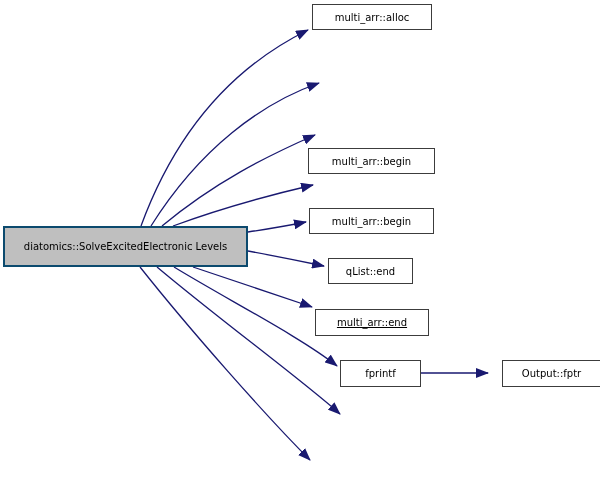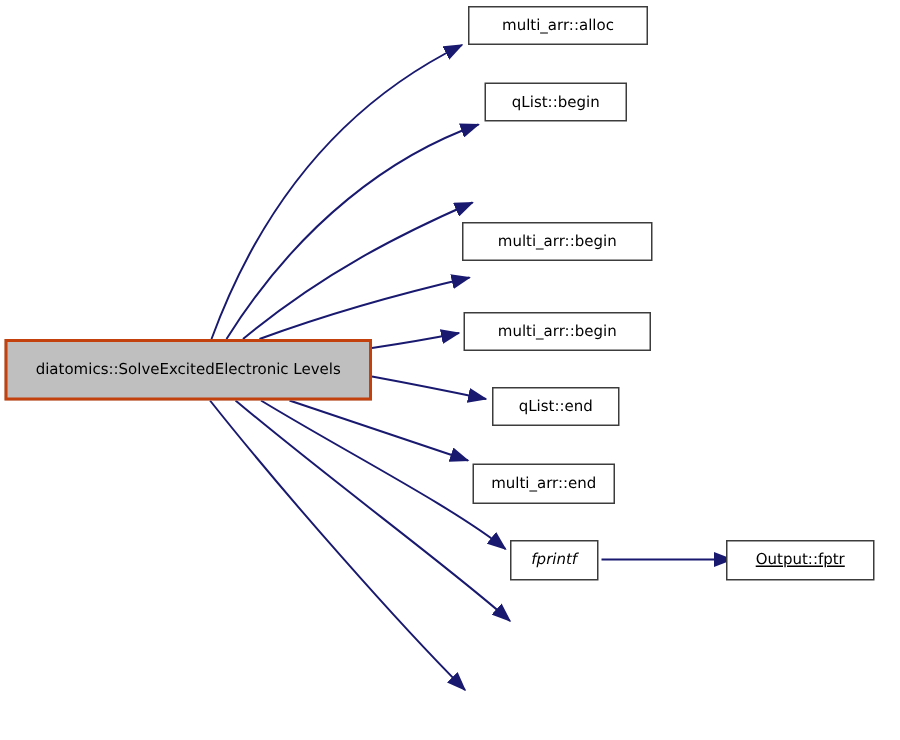--- a/index.html
+++ b/index.html
@@ -28,21 +28,21 @@
     border:1.4px solid var(--node-border);
     color:var(--text);
     display:flex;align-items:center;justify-content:center;
     font-size:10px;
     white-space:nowrap;
     cursor:pointer;
     z-index:2;
   }
   .node.highlight{
     background:var(--highlight-node-fill);
-    border:2px solid #c2410c;
+    border:2px solid #0c4a6e;
     white-space:normal;
     text-align:center;
     line-height:16px;
     cursor:default;
   }
 </style>
 </head>
 <body>
 
 <div id="canvas">
@@ -63,30 +63,29 @@
     <path class="edge" marker-end="url(#arrow)" d="M174,267 C230,301 302,338 337,366"></path>
     <path class="edge" marker-end="url(#arrow)" d="M157,267 C220,320 302,380 340,414"></path>
     <path class="edge" marker-end="url(#arrow)" d="M140,267 C190,330 266,416 310,460"></path>
     <path class="edge" marker-end="url(#arrow)" d="M401,373 L488,373"></path>
   </svg>
 
   <div class="node highlight" style="left:3px;top:226px;width:245px;height:41px;">diatomics::SolveExcitedElectronic Levels</div>
 
   <div class="node" style="left:312px;top:4px;width:120px;height:26px;">multi_arr::alloc</div>
 
-  <div class="node" style="left:323px;top:55px;width:95px;height:26px;">qList::begin</div>
 
 
   <div class="node" style="left:308px;top:148px;width:127px;height:26px;">multi_arr::begin</div>
 
   <div class="node" style="left:309px;top:208px;width:125px;height:26px;">multi_arr::begin</div>
 
   <div class="node" style="left:328px;top:258px;width:85px;height:26px;">qList::end</div>
 
-  <div class="node" style="left:315px;top:309px;width:95px;height:27px;">multi_arr::end</div>
+  <div class="node" style="left:315px;top:309px;width:114px;height:27px;text-decoration:underline;">multi_arr::end</div>
 
-  <div class="node" style="left:340px;top:360px;width:59px;height:27px;font-style:italic;">fprintf</div>
+  <div class="node" style="left:340px;top:360px;width:81px;height:27px;">fprintf</div>
 
 
 
-  <div class="node" style="left:484px;top:360px;width:99px;height:27px;text-decoration:underline;">Output::fptr</div>
+  <div class="node" style="left:502px;top:360px;width:99px;height:27px;">Output::fptr</div>
 
 </div>
 
 </body></html>

